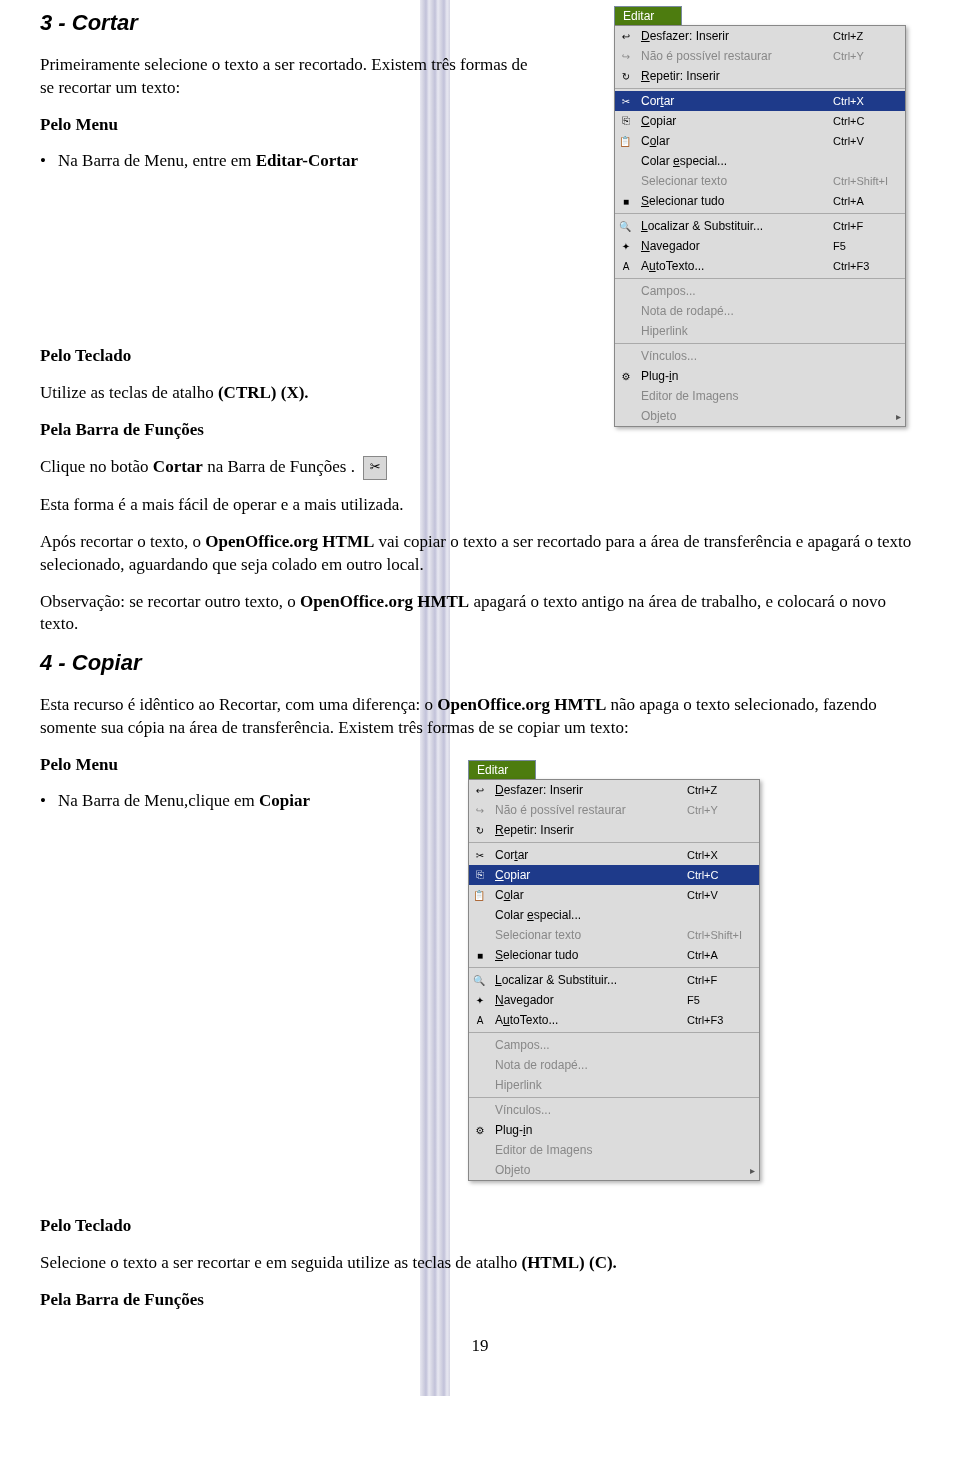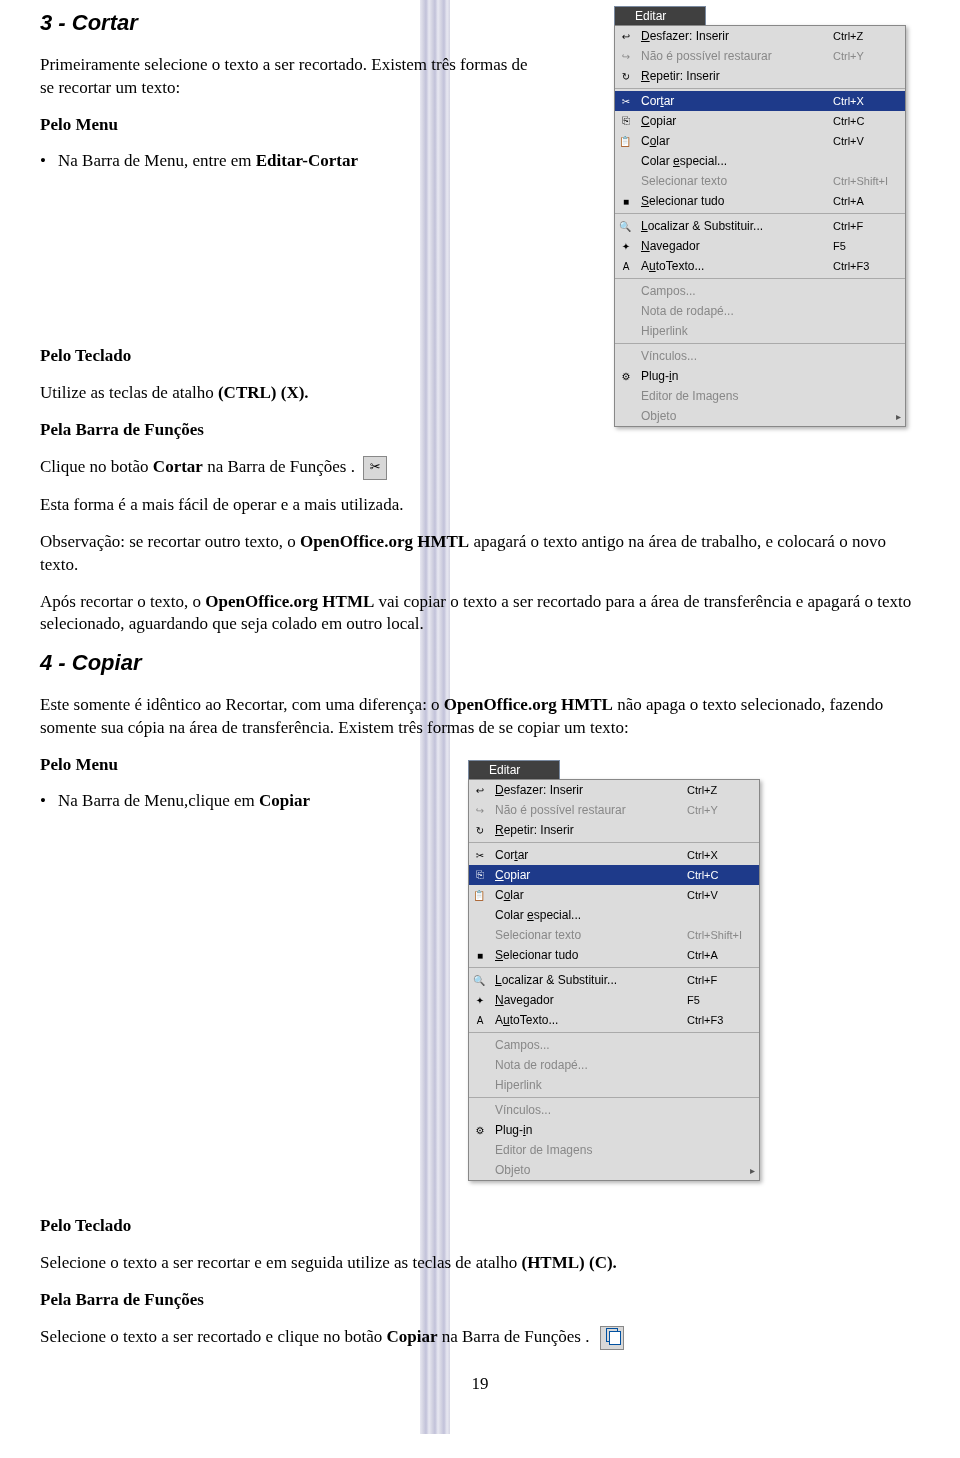--- a/index.html
+++ b/index.html
@@ -40,25 +40,25 @@
     top: 6px;
     z-index: 2;
   }
   .menu-wrap2 {
     position:absolute;
     left: 468px;
     top: 760px;
     z-index:2;
   }
   .menu-title {
-    background: #404040;
+    background: #4d7c0f;
     color: #fff;
     font-family: Tahoma, Arial, sans-serif;
     font-size: 12px;
-    padding: 2px 20px;
+    padding: 2px 8px;
     width: 50px;
     border: 1px solid #7a8aa0;
     border-bottom: none;
   }
   .menu-body {
     background: #dcdcdc;
     border: 1px solid #888;
     width: 290px;
     font-family: Tahoma, Arial, sans-serif;
     font-size: 12px;
@@ -233,31 +233,31 @@
   </p>
 
   <p class="bold">Pela Barra de Funções</p>
   <p>
     <span>Clique no botão </span><span class="bold">Cortar</span><span> na  Barra de Funções .</span>
     <span class="scissors-btn">✂</span>
   </p>
   <p>Esta forma é a mais fácil de operar e a mais utilizada.</p>
 
   <p>
+    <span>Após recortar o texto, o </span><span class="bold">OpenOffice.org HTML</span><span> vai copiar o texto a ser recortado para a área de transferência e apagará o texto selecionado, aguardando que seja colado em outro local.</span>
+  </p>
+
+  <p>
     <span>Observação: se recortar outro texto, o </span><span class="bold">OpenOffice.org HMTL</span><span> apagará o texto antigo na área de trabalho, e colocará o novo texto.</span>
   </p>
 
-  <p>
-    <span>Após recortar o texto, o </span><span class="bold">OpenOffice.org HTML</span><span> vai copiar o texto a ser recortado para a área de transferência e apagará o texto selecionado, aguardando que seja colado em outro local.</span>
-  </p>
-
   <h2 class="section">4 - Copiar</h2>
 
   <p>
-    <span>Este somente é idêntico ao Recortar, com uma diferença: o </span><span class="bold">OpenOffice.org HMTL</span><span> não apaga o texto selecionado, fazendo somente sua cópia na área de transferência. Existem três formas de se copiar um texto:</span>
+    <span>Esta recurso é idêntico ao Recortar, com uma diferença: o </span><span class="bold">OpenOffice.org HMTL</span><span> não apaga o texto selecionado, fazendo somente sua cópia na área de transferência. Existem três formas de se copiar um texto:</span>
   </p>
 
   <p class="bold">Pelo Menu</p>
   <div class="bullet-line">
     <span class="bullet-dot">•</span>
     <span>
       <span>Na Barra de Menu,clique em </span><span class="bold">Copiar</span>
     </span>
   </div>
 
@@ -367,20 +367,16 @@
   </div>
 
   <div style="height:390px"></div>
 
   <p class="bold">Pelo Teclado</p>
   <p>
     <span>Selecione o texto a ser recortar e em seguida utilize as teclas de atalho </span><span class="bold">(HTML) (C).</span>
   </p>
 
   <p class="bold">Pela Barra de Funções</p>
-  <p>
-    <span>Selecione o texto a ser recortado e clique no botão </span><span class="bold">Copiar</span><span> na  Barra de Funções .</span>
-    <span class="copy-btn"><span class="copy-ico"></span></span>
-  </p>
 
   <div class="pagenum">19</div>
 
 </div>
 
 </body></html>

